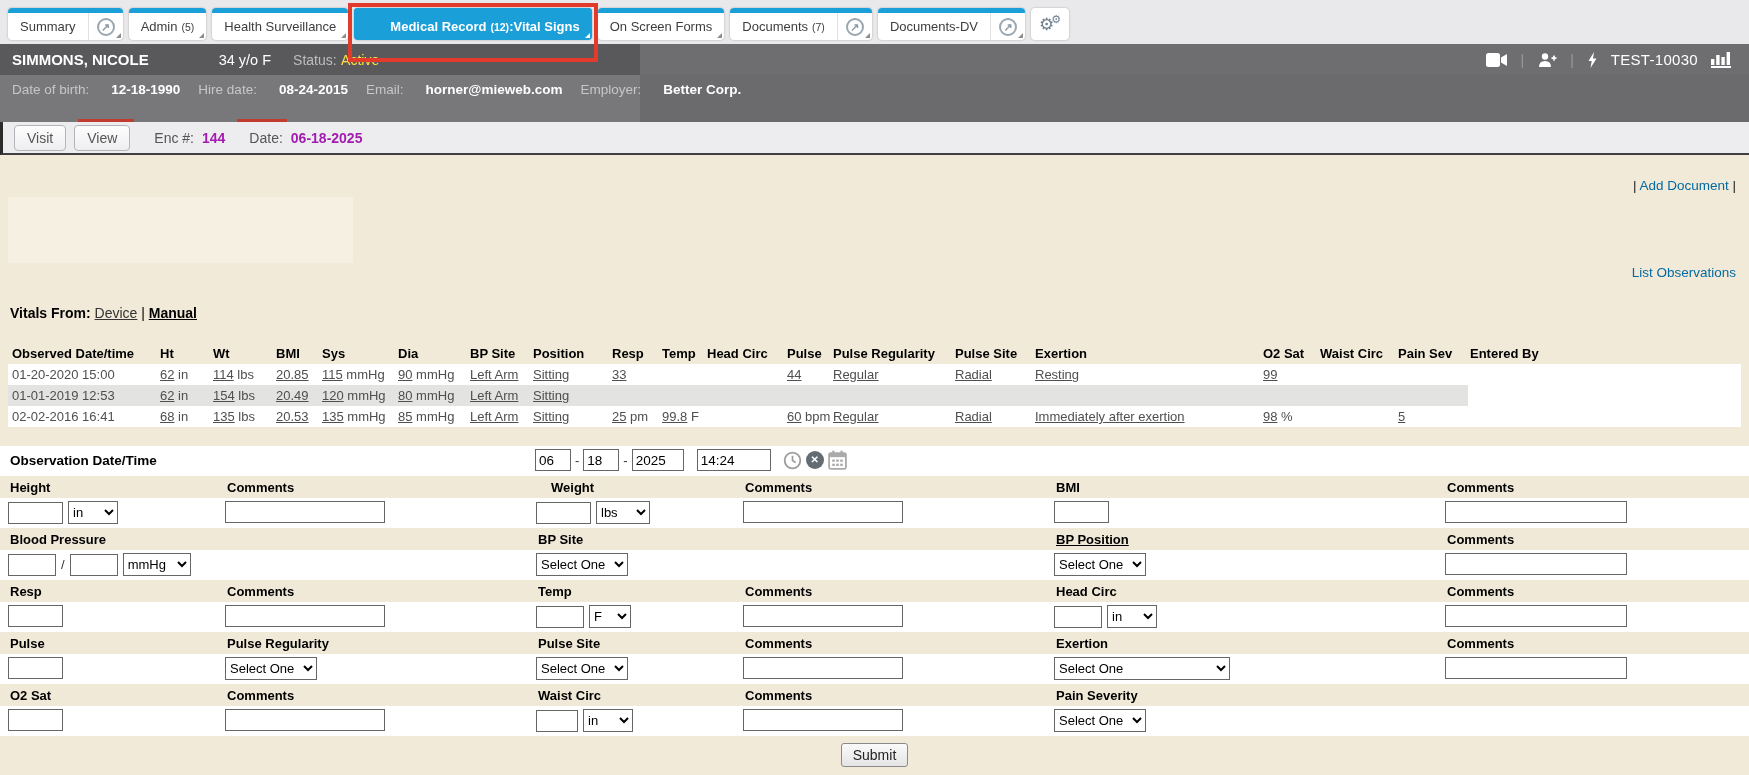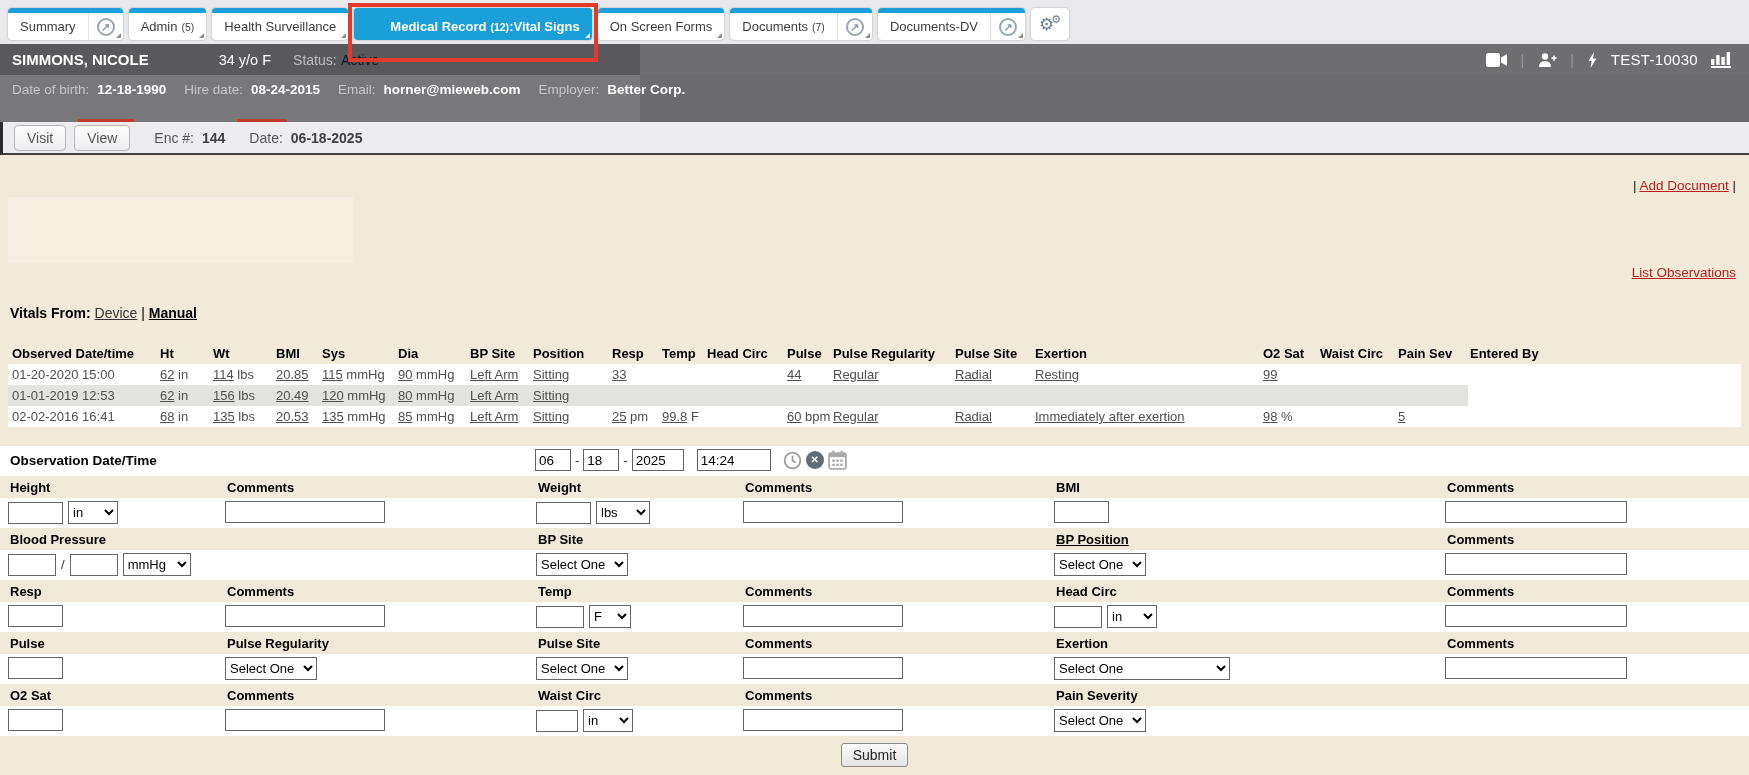--- a/index.html
+++ b/index.html
@@ -29,47 +29,47 @@
               display:flex; align-items:center; justify-content:center; color:#6e7f8d; cursor:pointer; }
   .gear-big { font-size:17px; } .gear-small { font-size:11px; margin:-10px 0 0 -3px; }
 
   
   .bar1 { position:absolute; top:44px; left:0; width:100%; height:31px; background:#6e6e71; color:#fff; z-index:2; }
   .bar1-shade { position:absolute; left:0; top:0; width:640px; height:100%; background:#59595c; }
   .bar1-content { position:absolute; inset:0; display:flex; align-items:center; padding-left:12px; gap:22px; }
   .pname { font-size:15px; font-weight:bold; }
   .page-sex { font-size:14.5px;margin-left:48px; }
   .plabel { color:#bdbdc0; font-size:14px; }
-  .pval { color:#0f172a; font-size:14px; }
+  .pval { color:#fde047; font-size:14px; }
   .bar1-right { position:absolute; right:18px; top:0; height:100%; display:flex; align-items:center; gap:13px; }
   .vdiv { color:#9a9a9d; font-size:14px; }
   .pid { font-size:15px; letter-spacing:.3px; }
   .chart-link { border-bottom:2px solid #fff; padding-bottom:1px; display:flex; cursor:pointer; }
 
   .bar2 { position:absolute; top:75px; left:0; width:100%; height:47px; background:#6b6b6e; z-index:2; }
   .bar2-shade { position:absolute; left:0; top:0; width:640px; height:100%; background:#78787b; }
   .bar2-content { position:absolute; left:12px; top:7px; display:flex; gap:18px; font-size:13.5px; }
-  .b2group { display:flex; gap:8px; }
+  .b2group { display:flex; gap:22px; }
   .b2label { color:#c7c7c9; } .b2val { color:#fff; font-weight:bold; }
   .red-tick { position:absolute; bottom:0; height:3px; background:#c13b2e; }
 
   
   .toolbar { position:absolute; top:122px; left:0; width:100%; height:33px; background:#ededf0;
              border-bottom:2px solid #3f3f41; border-left:3px solid #2b2b2b; display:flex; align-items:center;
              padding-left:11px; gap:8px; z-index:2; }
   .tbtn { border:1px solid #b4b4ba; border-radius:4px; background:linear-gradient(#fdfdfd,#eeeef1);
           color:#555; font-size:14px; padding:4px 12px; cursor:pointer; font-family:"Liberation Sans", sans-serif; }
   .tb-label { color:#555; font-size:14px; margin-left:16px; }
-  .tb-val { color:#404040; font-size:14px; font-weight:bold; }
+  .tb-val { color:#a21caf; font-size:14px; font-weight:bold; }
 
   
   .content { position:absolute; top:155px; left:0; width:100%; height:620px; background:#f1ead9; }
   .lighter-panel { position:absolute; left:8px; top:42px; width:345px; height:66px; background:#f6f0e3; }
   .corner-link { position:absolute; right:13px; font-size:13.5px; color:#1a1a1a; white-space:nowrap; }
-  .corner-link a { color:#b91c1c; text-decoration:underline; cursor:pointer; }
+  .corner-link a { color:#0369a1; cursor:pointer; }
   .vitals-from { position:absolute; left:10px; top:150px; font-size:14px; color:#000; }
   .vitals-from .vf-label { font-weight:bold; }
   .vitals-from a { color:#333; text-decoration:underline; cursor:pointer; }
   .vitals-from a.sel { color:#000; font-weight:bold; }
 
   
   .vtable-wrap { position:absolute; top:188px; left:8px; }
   table.vtable { border-collapse:collapse; table-layout:fixed; width:1733px; }
   .vtable th { text-align:left; font-size:13px; font-weight:bold; color:#000; padding:3px 2px; white-space:nowrap; overflow:hidden; }
   .vtable td { font-size:13px; color:#4f4f4f; padding:3px 2px; height:17px; white-space:nowrap; overflow:hidden; background:#fff; }
@@ -318,21 +318,21 @@
               <td><a class="tlink">Radial</a></td>
               <td><a class="tlink">Resting</a></td>
               <td><a class="tlink">99</a></td>
               <td></td>
               <td></td>
               <td></td>
             </tr>
             <tr class="striped">
               <td>01-01-2019 12:53</td>
               <td><a class="tlink">62</a> in</td>
-              <td><a class="tlink">156</a> lbs</td>
+              <td><a class="tlink">154</a> lbs</td>
               <td><a class="tlink">20.49</a></td>
               <td><a class="tlink">120</a> mmHg</td>
               <td><a class="tlink">80</a> mmHg</td>
               <td><a class="tlink">Left Arm</a></td>
               <td><a class="tlink">Sitting</a></td>
               <td></td>
               <td></td>
               <td></td>
               <td></td>
               <td></td>
@@ -402,21 +402,21 @@
               <rect x="11.6" y="13" width="2.4" height="2.2"></rect>
             </svg>
         </span>
       </div>
     </div>
 
     <div class="formgrid" id="formgrid">
         <div class="form-label-row">
           <span class="fl" style="left: 10px;">Height</span>
           <span class="fl" style="left: 227px;">Comments</span>
-          <span class="fl" style="left: 538px; text-align: center;">Weight</span>
+          <span class="fl" style="left: 551px; text-align: center;">Weight</span>
           <span class="fl" style="left: 745px;">Comments</span>
           <span class="fl" style="left: 1056px;">BMI</span>
           <span class="fl" style="left: 1447px;">Comments</span>
         </div>
         <div class="form-input-row">
           <div class="fc" style="left: 8px;">
             <input class="txt" type="text" style="width: 55px;">
             <select class="sel" style="width: 50px;"><option>in</option></select>
           </div>
           <div class="fc" style="left: 225px;">

